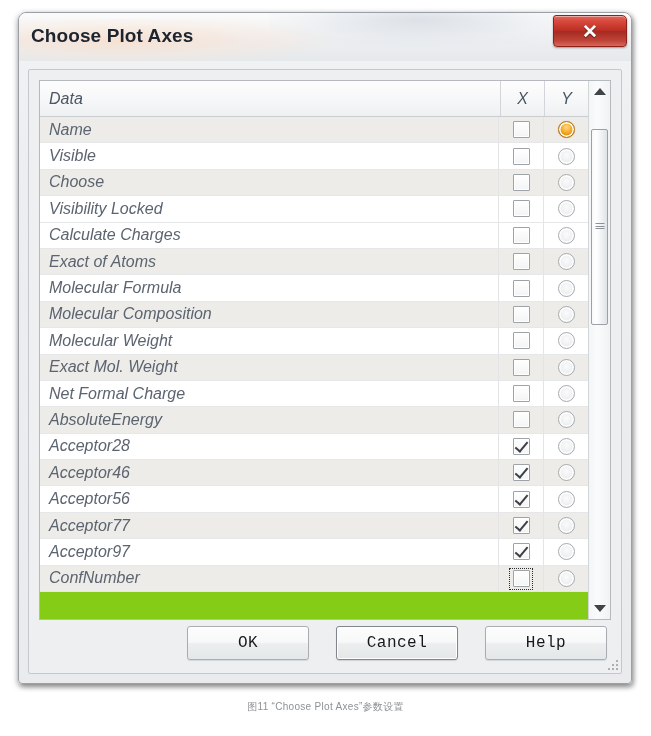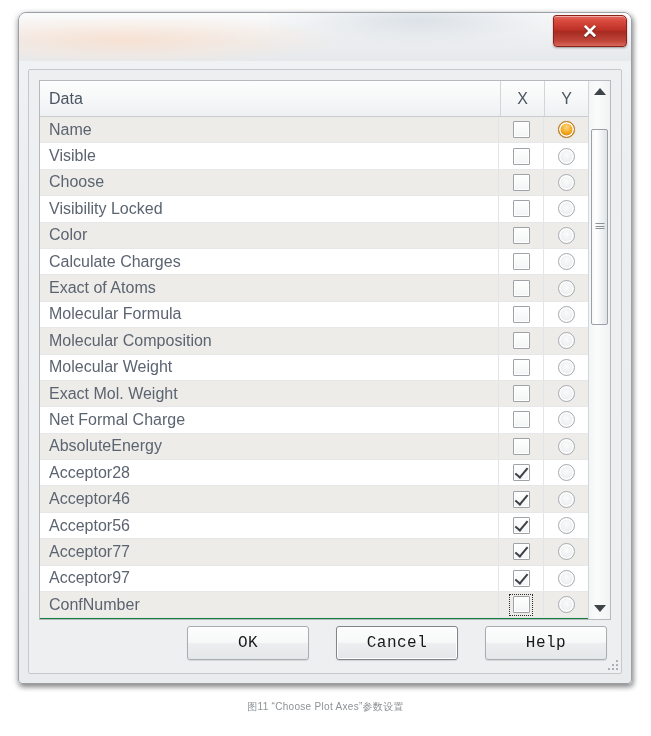--- a/index.html
+++ b/index.html
@@ -129,21 +129,22 @@
     border: 1px solid #b6b9bd;
     box-sizing: border-box;
     display: flex;
     overflow: hidden;
   }
 
   .list-main {
     position: relative;
     flex: 1 1 auto;
     overflow: hidden;
-    background: #15803d;
+    background: #84cc16;
+    font-style: italic;
   }
 
   
   .hdr {
     display: flex;
     height: 36px;
     background: linear-gradient(180deg, #fdfdfd 0%, #f6f7f8 55%, #eef0f1 100%);
     border-bottom: 1px solid #c9ccd0;
     box-sizing: border-box;
   }
@@ -366,20 +367,21 @@
 </head>
 <body>
 
 <div id="root">
 
   <div class="dialog">
 
     <div class="titlebar">
       <div class="glow"></div>
       <div class="glow2"></div>
+      <div class="title-text">Choose Plot Axes</div>
       <div class="close-btn">
         <span class="x">✕</span>
       </div>
     </div>
 
     <div class="dialog-body">
       <div class="inner-panel">
 
         <div class="list-wrap">
           <div class="list-main">
@@ -413,29 +415,20 @@
                   <div class="label">Choose</div>
                   <div class="ctl">
                     <span class="cbx"></span>
                   </div>
                   <div class="ctl">
                     <span class="rdo"></span>
                   </div>
                 </div>
                 <div class="row plain">
                   <div class="label">Visibility Locked</div>
-                  <div class="ctl">
-                    <span class="cbx"></span>
-                  </div>
-                  <div class="ctl">
-                    <span class="rdo"></span>
-                  </div>
-                </div>
-                <div class="row alt">
-                  <div class="label">Color</div>
                   <div class="ctl">
                     <span class="cbx"></span>
                   </div>
                   <div class="ctl">
                     <span class="rdo"></span>
                   </div>
                 </div>
                 <div class="row plain">
                   <div class="label">Calculate Charges</div>
                   <div class="ctl">

